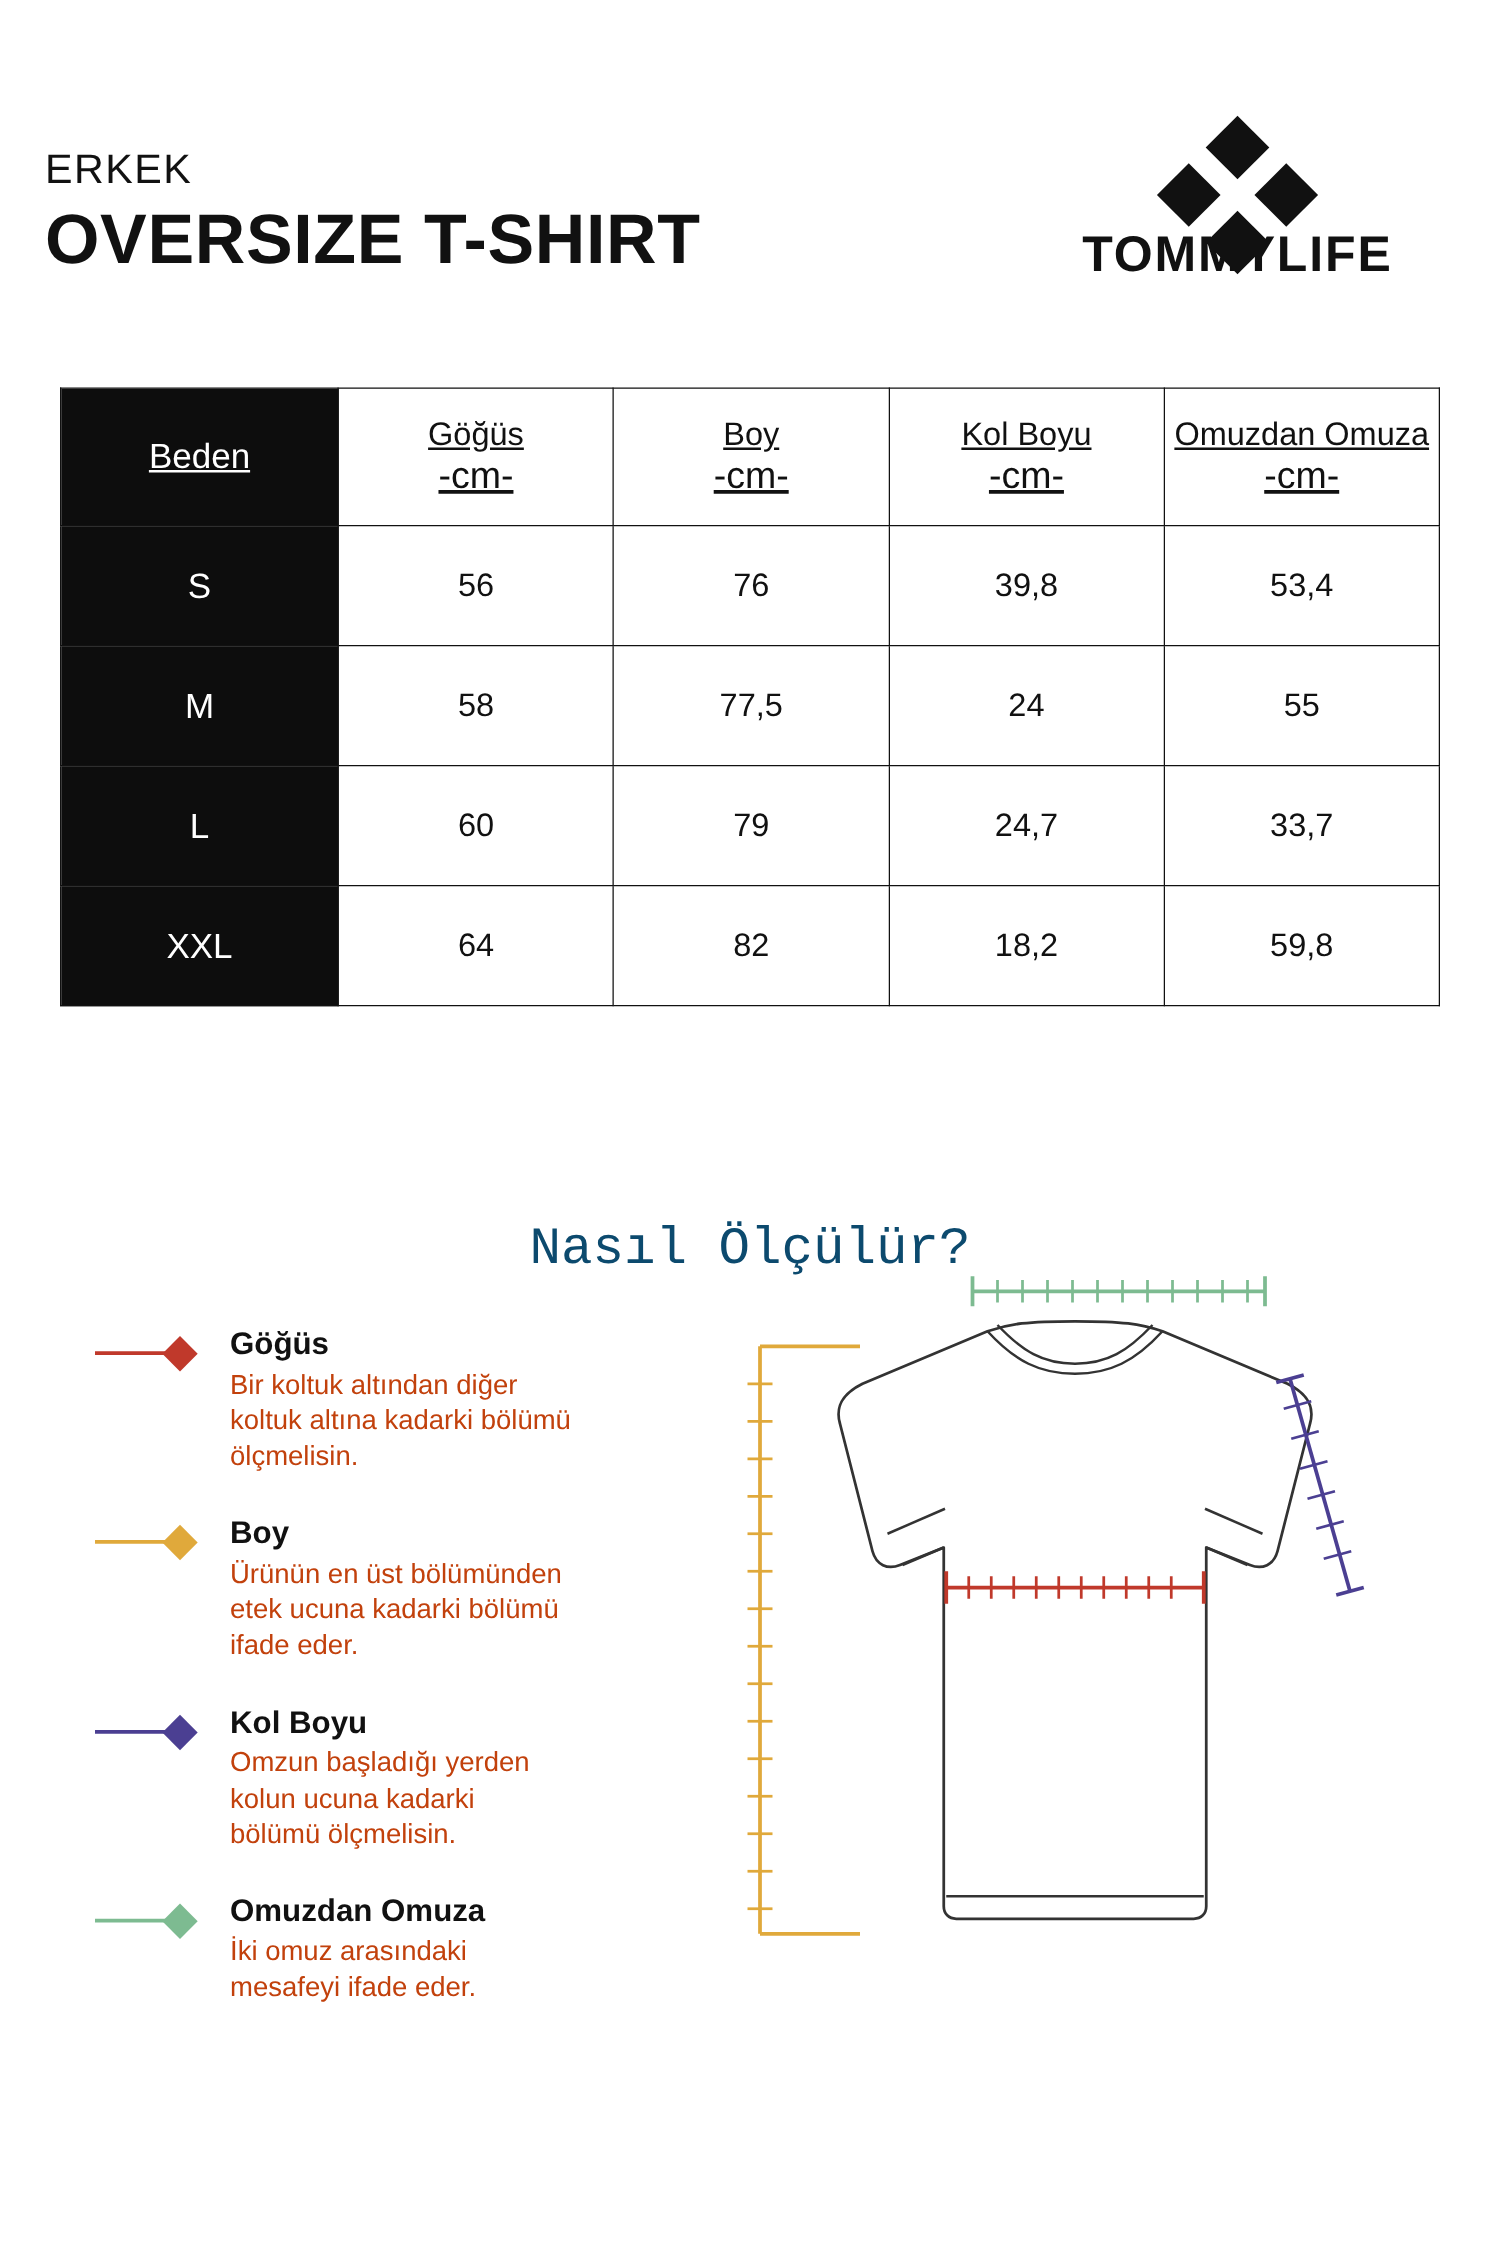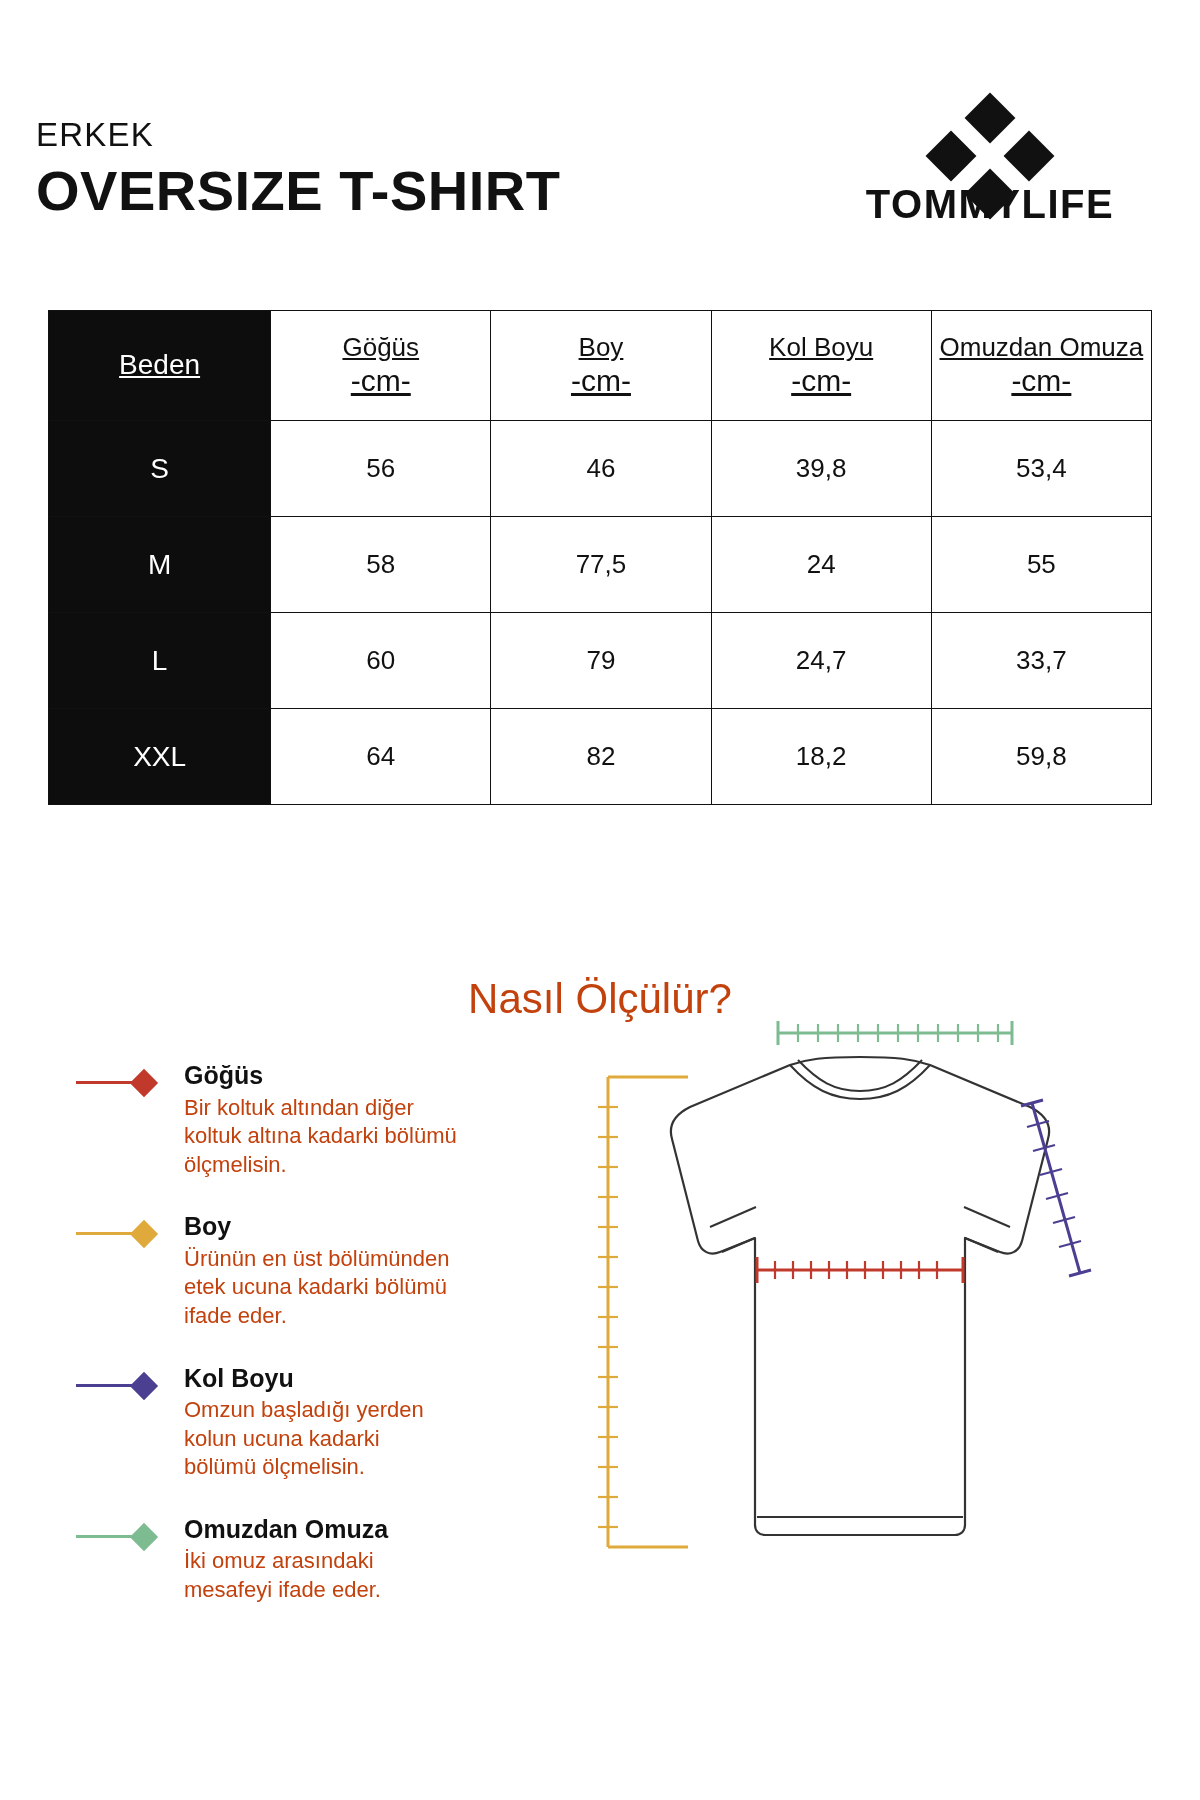--- a/index.html
+++ b/index.html
@@ -126,21 +126,22 @@
 
   
   .how-title {
     position: absolute;
     top: 975px;
     left: 0;
     width: 1200px;
     text-align: center;
     font-size: 42px;
     font-weight: 400;
-    color: #c2410c;
+    color: #0c4a6e;
+    font-family: Liberation Mono, monospace;
   }
 
   .legend {
     position: absolute;
     left: 76px;
     top: 1062px;
     width: 480px;
   }
   .legend-item {
     position: relative;
@@ -242,21 +243,21 @@
         <th>
           <span>Omuzdan Omuza</span>
           <span class="unit">-cm-</span>
         </th>
       </tr>
     </thead>
     <tbody>
       <tr>
         <td class="size-cell">S</td>
         <td>56</td>
-        <td>46</td>
+        <td>76</td>
         <td>39,8</td>
         <td>53,4</td>
       </tr>
       <tr>
         <td class="size-cell">M</td>
         <td>58</td>
         <td>77,5</td>
         <td>24</td>
         <td>55</td>
       </tr>

